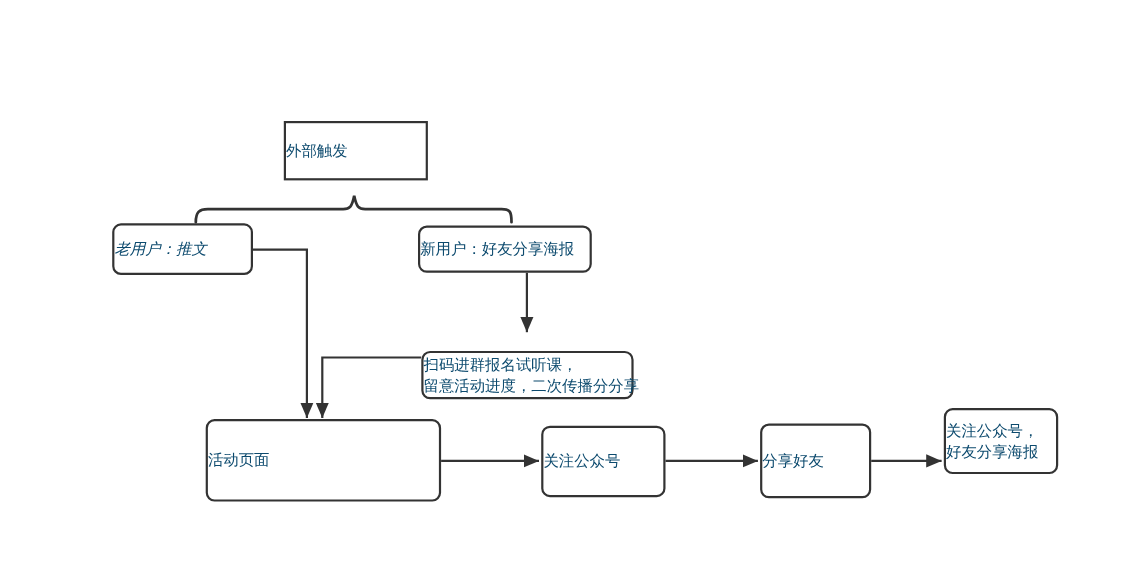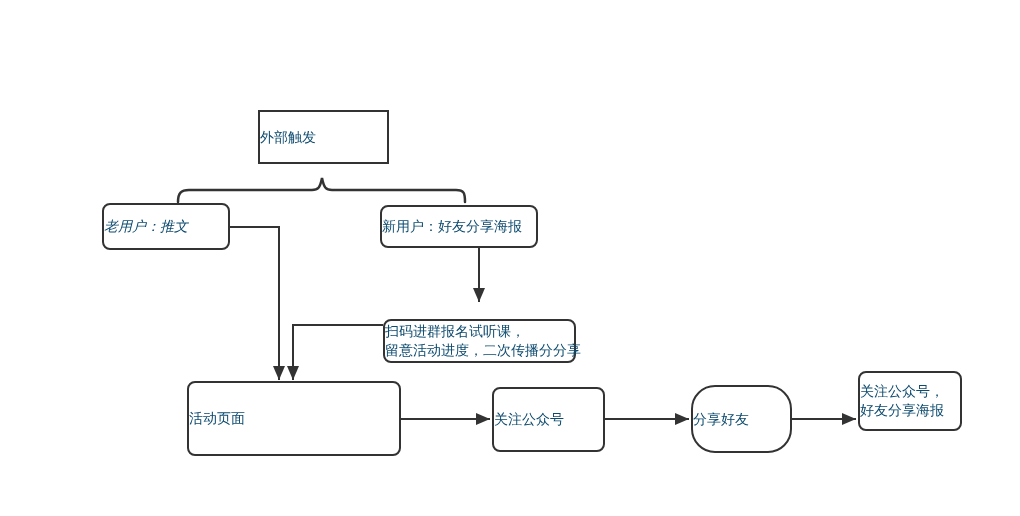--- a/index.html
+++ b/index.html
@@ -79,21 +79,21 @@
   </div>
 
   <div class="node round" style="left:187px; top:381px; width:214px; height:75px;">
     <span>活动页面</span>
   </div>
 
   <div class="node round" style="left:492px; top:387px; width:113px; height:65px;">
     <span>关注公众号</span>
   </div>
 
-  <div class="node round" style="left:691px; top:385px; width:101px; height:68px;border-radius:24px;">
+  <div class="node round" style="left:691px; top:385px; width:101px; height:68px;">
     <span>分享好友</span>
   </div>
 
   <div class="node round" style="left:858px; top:371px; width:104px; height:60px;">
     <span>关注公众号，</span>
     <span>好友分享海报</span>
   </div>
 
 </div>
 

